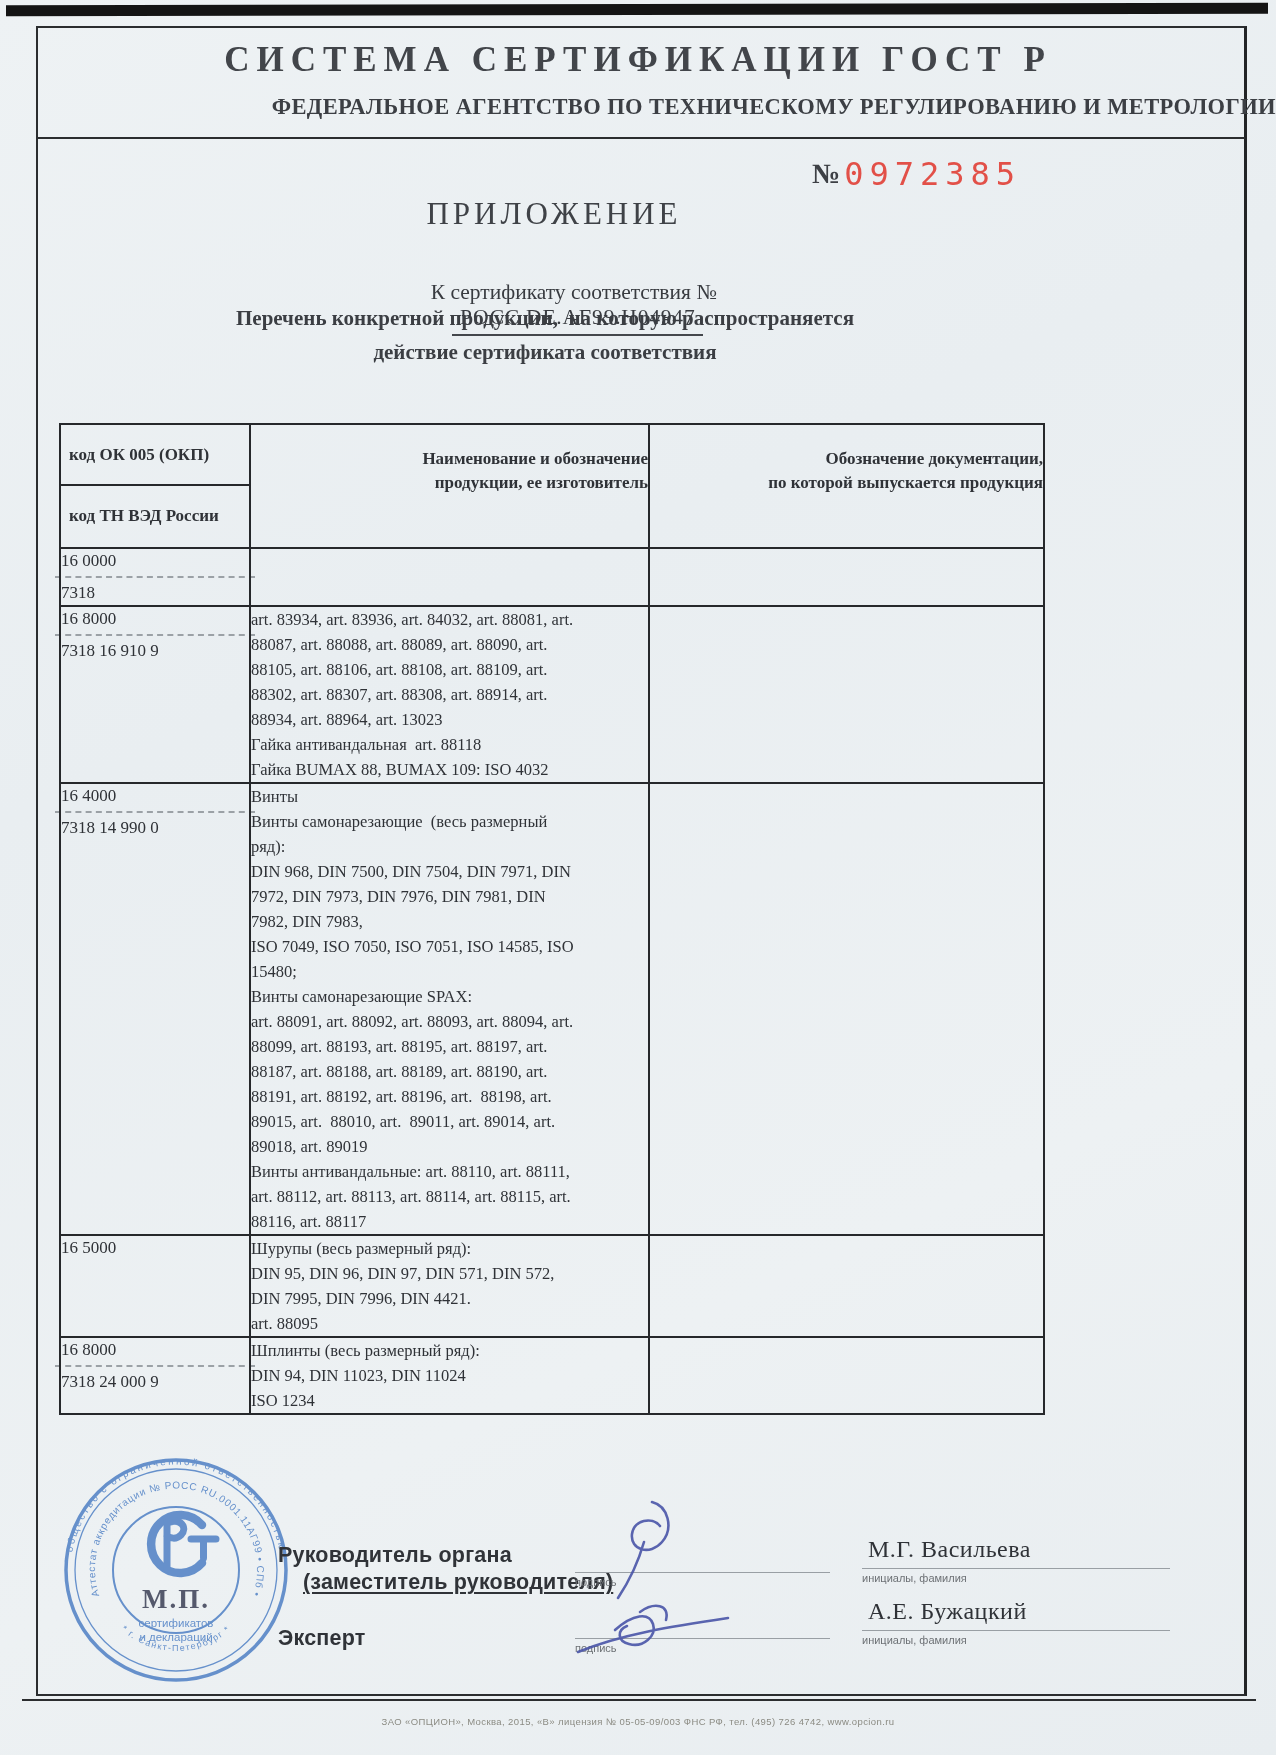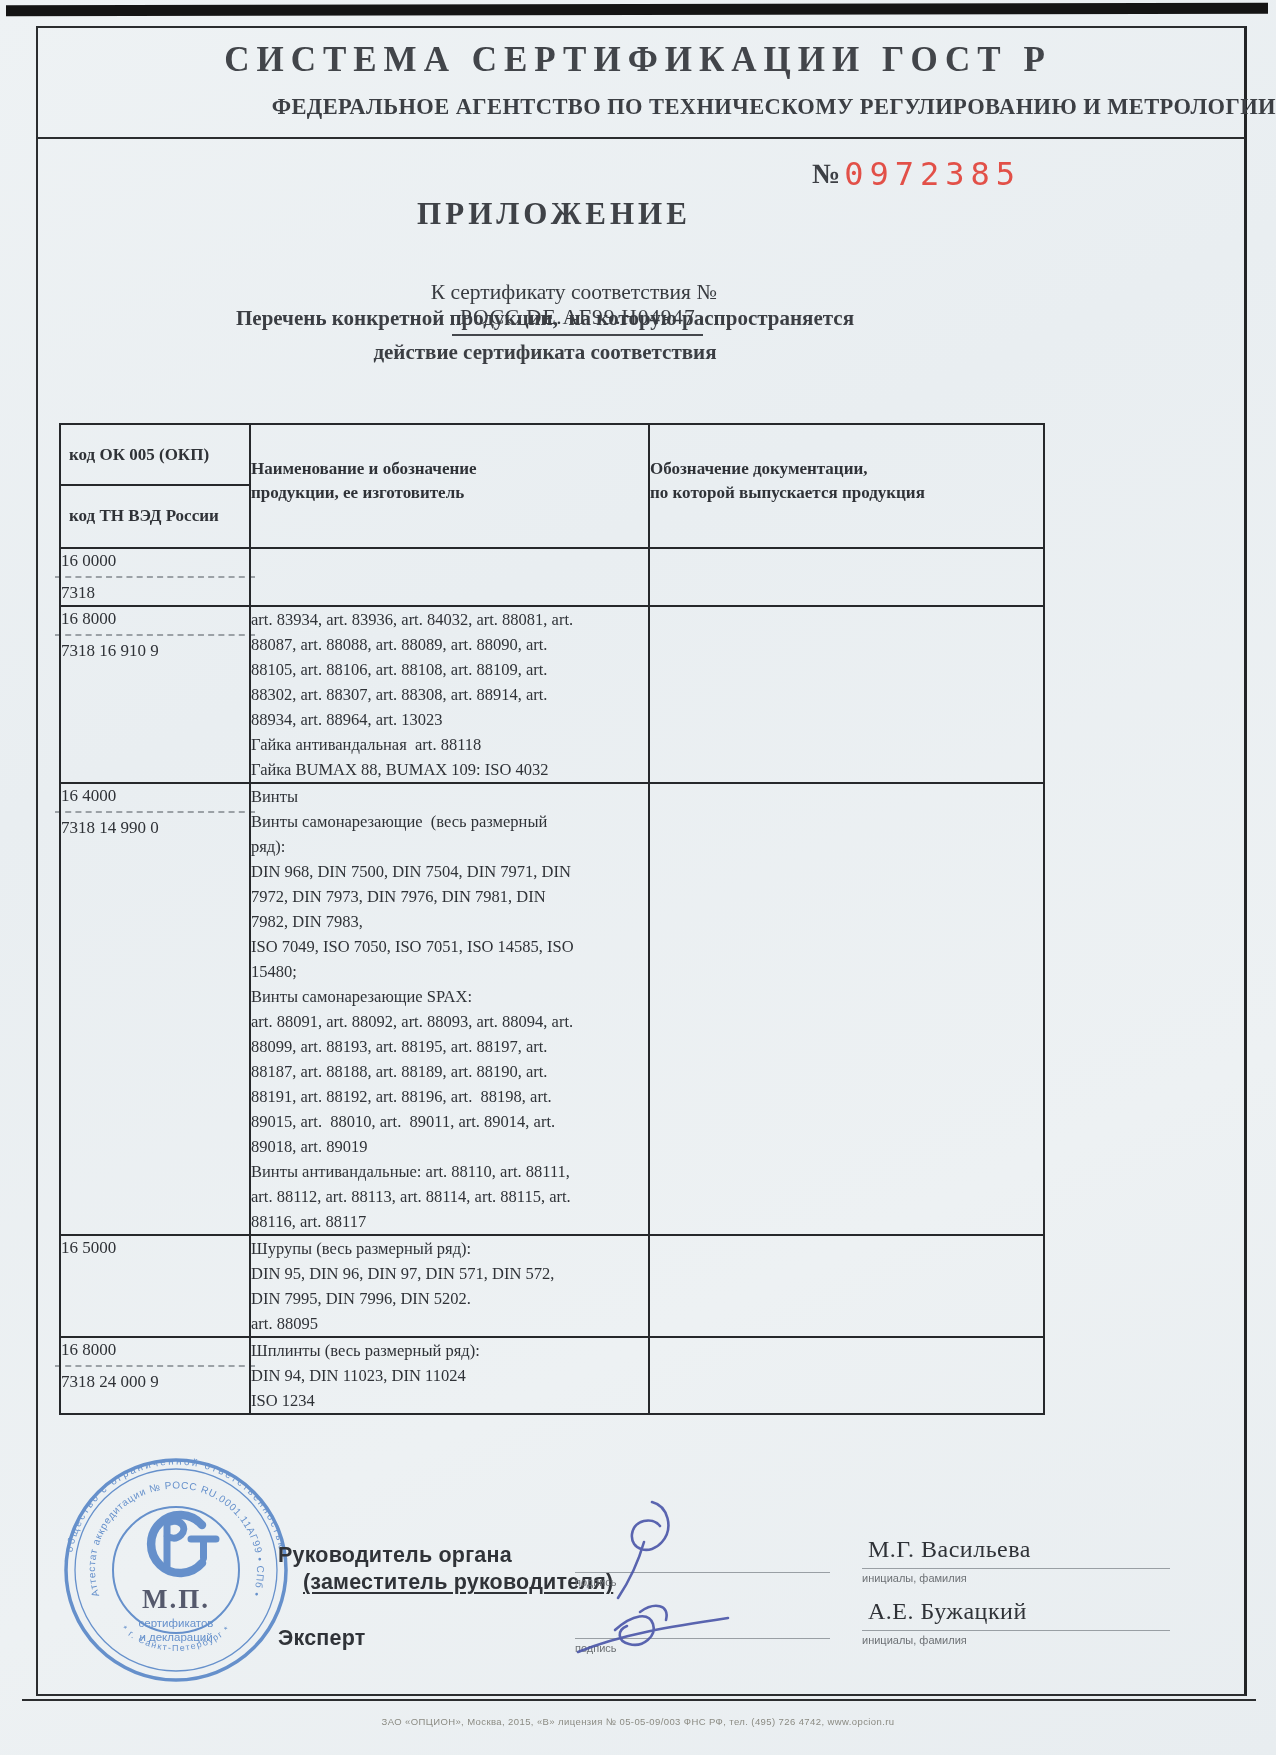--- a/index.html
+++ b/index.html
@@ -27,38 +27,38 @@
              letter-spacing:7px;color:#42454a;}
   .agency{left:0;right:0;top:94px;text-align:right;font-size:22.5px;font-weight:bold;
           letter-spacing:0.4px;color:#3c3f44;}
 
   
   .doc-number{left:812px;top:155px;white-space:nowrap;}
   .doc-number .no-sign{font-size:28px;color:#3d4045;font-weight:600;}
   .doc-number .no-digits{font-family:"DejaVu Sans Mono",monospace;font-size:32px;
                          letter-spacing:6px;color:#e25048;vertical-align:-2px;}
 
-  .app-title{left:0;right:190px;top:196px;text-align:center;font-size:31px;font-weight:bold;
+  .app-title{left:0;right:190px;top:196px;text-align:center;font-size:31px;font-weight:normal;
              letter-spacing:4px;color:#3f4247;padding-left:22px;}
   .cert-line{left:0;right:150px;top:255px;text-align:center;font-size:21.5px;color:#383b40;white-space:pre-wrap;}
   .cert-line .cert-no{border-bottom:2px solid #44474c;padding:0 8px 5px;margin-left:8px;letter-spacing:0.8px;}
   .subtitle{left:0;right:186px;text-align:center;font-size:21px;font-weight:bold;color:#3b3e43;white-space:pre-wrap;}
   .subtitle.l1{top:306px;}
   .subtitle.l2{top:340px;}
 
   
   table.products{position:absolute;left:59px;top:423px;border-collapse:collapse;table-layout:fixed;
                  width:978px;font-size:16.5px;color:#2f3237;}
   table.products td,table.products th{border:2px solid #26282b;vertical-align:top;padding:0;}
   th.h-col1{width:188px;padding:0;font-weight:bold;}
   th.h-col2{width:397px;}
   th.h-col3{width:393px;}
   .h-col1 .half{height:59px;display:flex;align-items:center;padding-left:8px;font-size:17px;text-align:left;}
   .h-col1 .half.top{border-bottom:2px solid #26282b;}
-  th .center-lines{padding-top:32px;font-size:17px;font-weight:bold;line-height:24px;text-align:left;height:122px;box-sizing:border-box;}
+  th .center-lines{padding-top:22px;font-size:17px;font-weight:bold;line-height:24px;text-align:right;height:122px;box-sizing:border-box;}
   td.c-okp{padding:3px 6px 4px;}
   td.c-prod,td.c-doc{padding:3px 8px 4px;}
   .code-line{font-size:17px;line-height:24px;white-space:pre;}
   .dash-split{border:none;border-top:2px dashed #9ba1a6;margin:3px -6px 3px -6px;}
   .prod-line{line-height:25px;white-space:pre;}
 
   
   .stamp{left:56px;top:1450px;opacity:0.85;}
   
   .role{left:278px;font-family:"Liberation Sans","DejaVu Sans",sans-serif;font-weight:bold;
@@ -187,21 +187,21 @@
           </td>
           <td class="c-doc"></td>
         </tr>
         <tr>
           <td class="c-okp">
             <div class="code-line">16 5000</div>
           </td>
           <td class="c-prod">
             <div class="prod-line">Шурупы (весь размерный ряд):</div>
             <div class="prod-line">DIN 95, DIN 96, DIN 97, DIN 571, DIN 572,</div>
-            <div class="prod-line">DIN 7995, DIN 7996, DIN 5202.</div>
+            <div class="prod-line">DIN 7995, DIN 7996, DIN 4421.</div>
             <div class="prod-line">art. 88095</div>
           </td>
           <td class="c-doc"></td>
         </tr>
         <tr>
           <td class="c-okp">
             <div class="code-line">16 8000</div>
             <hr class="dash-split">
             <div class="code-line">7318 24 000 9</div>
           </td>

